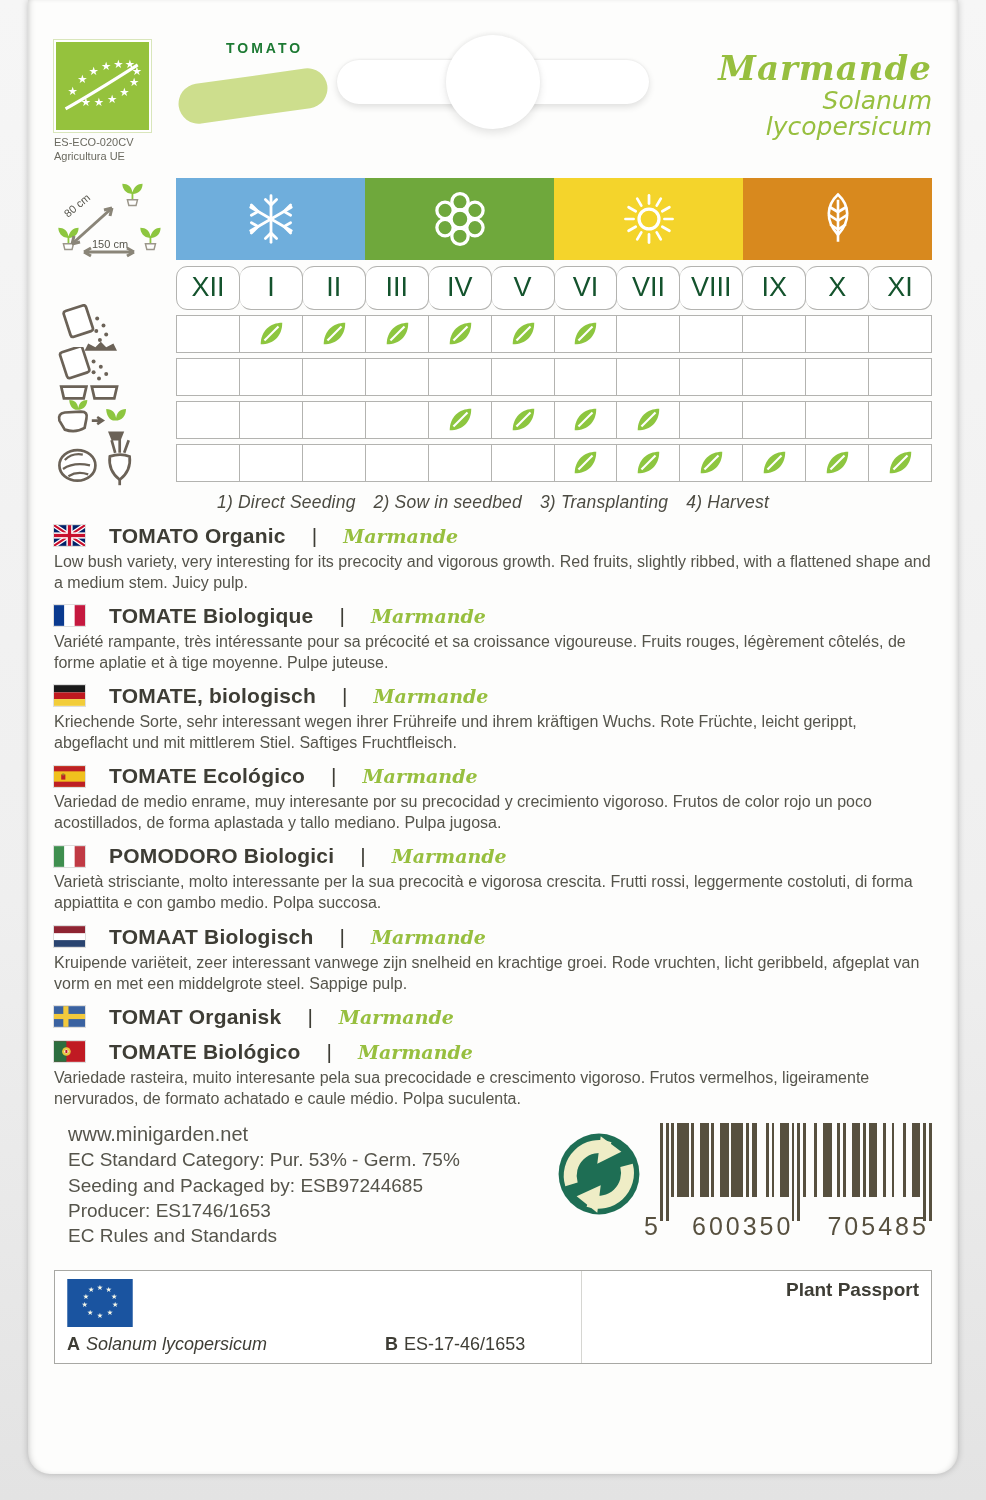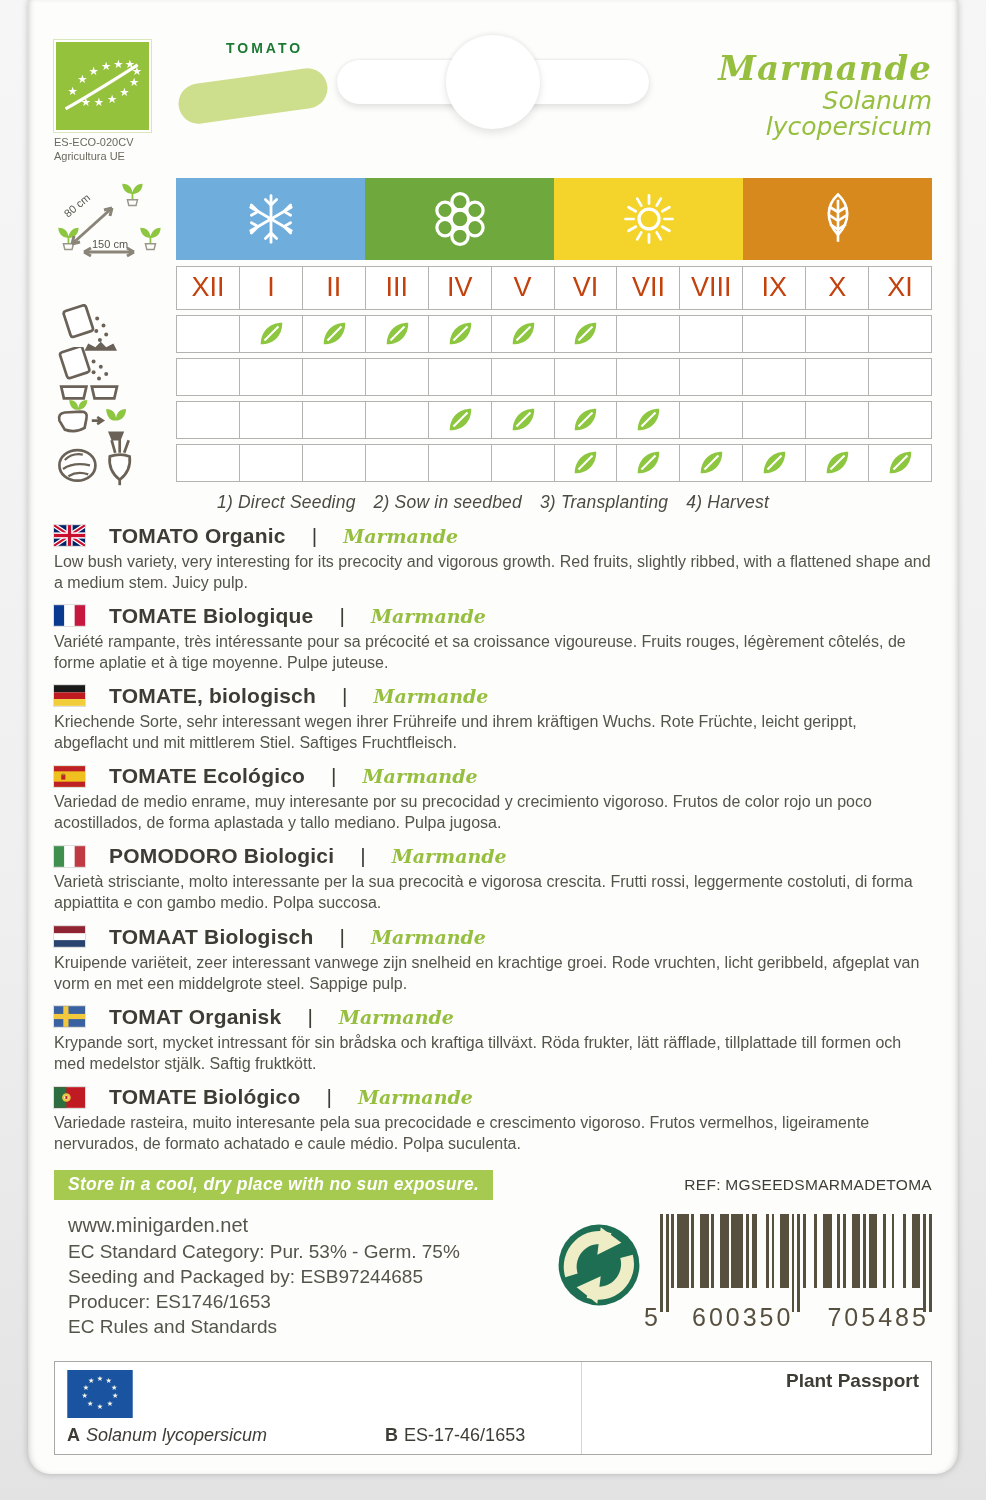--- a/index.html
+++ b/index.html
@@ -45,21 +45,21 @@
   .cal-right { flex:1; }
   .band { display:flex; height:82px; }
   .band .seg { flex:1; display:flex; align-items:center; justify-content:center; }
   .months { display:flex; margin-top:6px; height:44px; }
   .cellrow { display:flex; height:38px; margin-top:5px; }
   .months .c, .cellrow .c {
     flex:1; background:#fff; border:1px solid #b3b3b0; border-left:none;
     display:flex; align-items:center; justify-content:center;
   }
   .months .c:first-child, .cellrow .c:first-child { border-left:1px solid #b3b3b0; }
-  .months .c { font-size:27px; color:#c2410c; }
+  .months .c { font-size:27px; color:#14532d;border-radius:11px; }
   .legend { margin-top:10px; text-align:center; font-style:italic; font-size:17.5px; color:#4c4b42; letter-spacing:.2px; }
   .legend span { margin:0 9px; }
   .cal-left .slot-band { height:82px; } .cal-left .slot-months { height:50px; }
   .cal-left .slot-row { height:43px; display:flex; align-items:center; }
 
   
   .langs { margin-top:10px; }
   .lang { margin-top:11px; }
   .lang .t { display:flex; align-items:center; gap:24px; }
   .lang .flag { width:31px; height:21px; flex:none; box-shadow:0 0 0 1px rgba(0,0,0,.12); }
@@ -574,45 +574,40 @@
             <svg viewBox="0 0 30 20" width="31" height="21">
               <rect width="30" height="20" fill="#3a62a0"></rect>
               <rect x="9" width="5" height="20" fill="#f2c93c"></rect>
               <rect y="7.5" width="30" height="5" fill="#f2c93c"></rect>
             </svg>
           </span>
       <span class="title">TOMAT Organisk</span>
       <span class="pipe">|</span>
       <span class="vname">Marmande</span>
     </div>
-    <div class="body">Krypande sort, mycket intressant för sin brådska och kraftiga tillväxt. Röda frukter, lätt räfflade, tillplattade till formen och med medelstor stjälk. Saftig fruktkött.</div>
       </div>
       <div class="lang">
         <div class="t">
       <span class="flag">
             <svg viewBox="0 0 30 20" width="31" height="21">
               <rect width="30" height="20" fill="#c01a23"></rect>
               <rect width="12" height="20" fill="#2c6e3f"></rect>
               <circle cx="12" cy="10" r="4.2" fill="#e8c63e"></circle>
               <circle cx="12" cy="10" r="2" fill="#fff"></circle>
               <rect x="11" y="8.5" width="2" height="3" fill="#c01a23"></rect>
             </svg>
           </span>
       <span class="title">TOMATE Biológico</span>
       <span class="pipe">|</span>
       <span class="vname">Marmande</span>
     </div>
     <div class="body">Variedade rasteira, muito interesante pela sua precocidade e crescimento vigoroso. Frutos vermelhos, ligeiramente nervurados, de formato achatado e caule médio. Polpa suculenta.</div>
       </div>
     </div>
 
-  <div class="store-row">
-    <div class="store-bar">Store in a cool, dry place with no sun exposure.</div>
-    <div class="ref">REF: MGSEEDSMARMADETOMA</div>
-  </div>
 
   <div class="company">
     <div class="co-text">
       <div class="site">www.minigarden.net</div>
       <div>EC Standard Category: Pur. 53% - Germ. 75%</div>
       <div>Seeding and Packaged by: ESB97244685</div>
       <div>Producer: ES1746/1653</div>
       <div>EC Rules and Standards</div>
     </div>
     <div class="gd-col">

